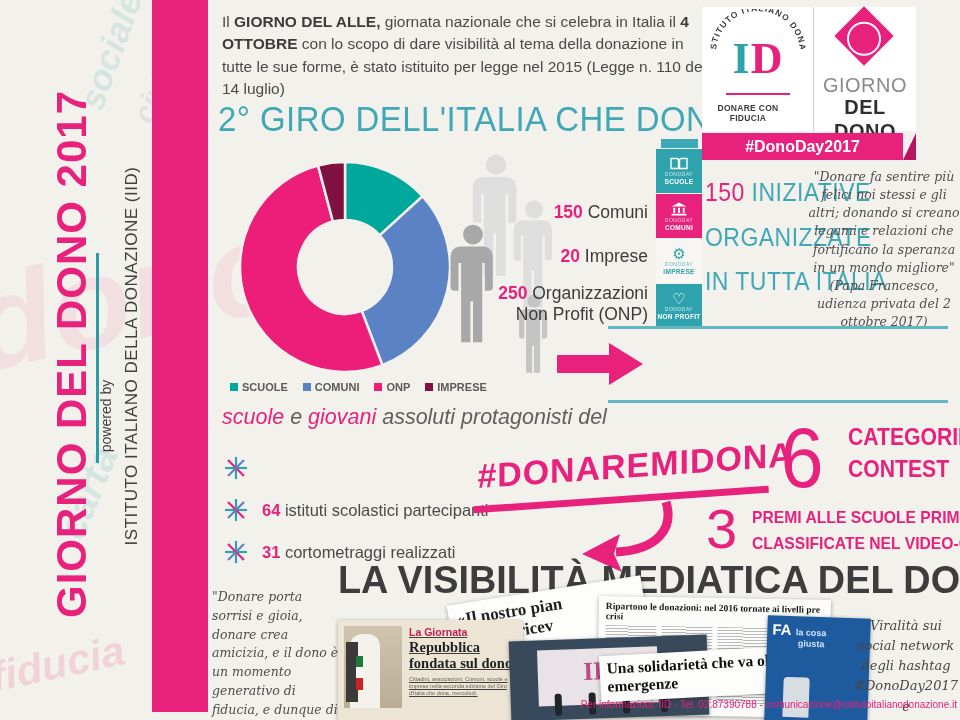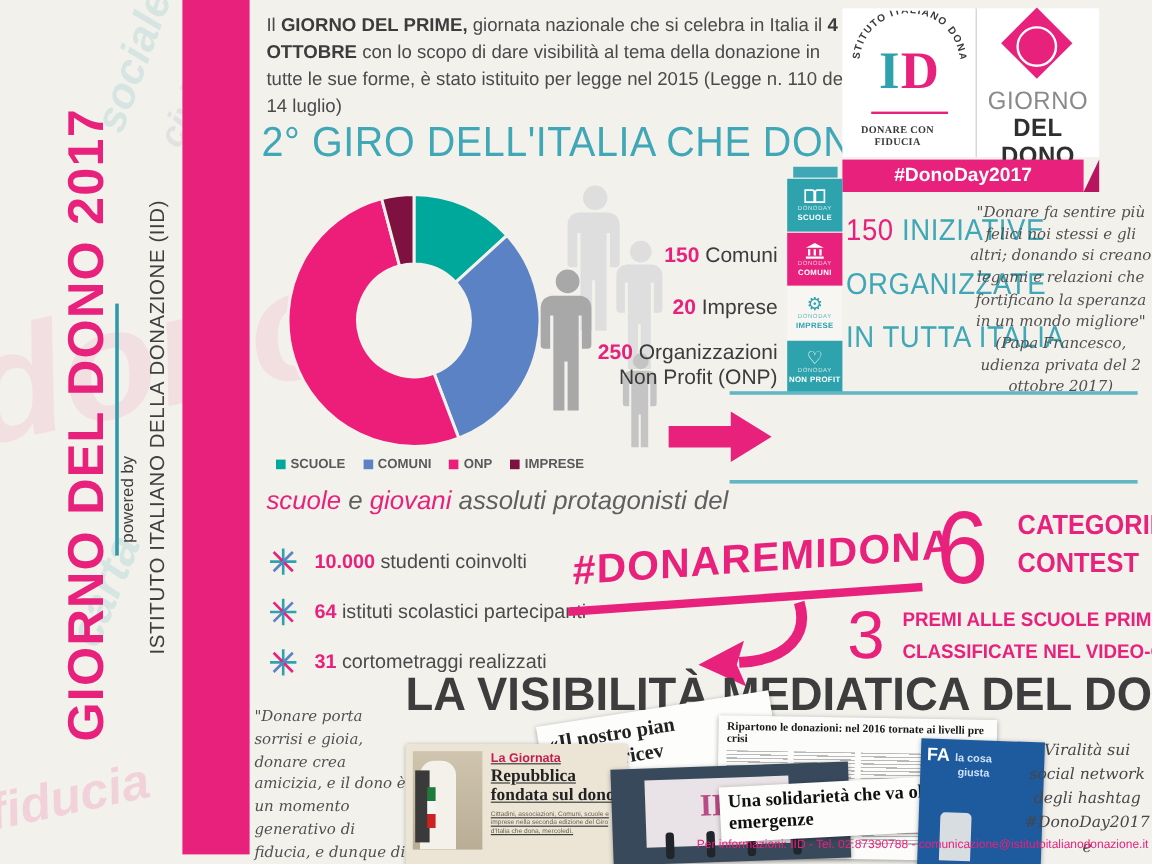--- a/index.html
+++ b/index.html
@@ -25,21 +25,21 @@
   .heading-accent{left:661px;top:139px;width:37px;height:9px;background:#3fa7b6;}
   
   .logo-card{left:702px;top:7px;width:214px;height:124px;background:#ffffff;display:flex;}
   .logo-left{width:112px;height:100%;position:relative;}
   .logo-right{width:102px;height:100%;position:relative;border-left:1px solid #cfcfcf;}
   .logo-id{position:absolute;left:0;top:26px;width:112px;text-align:center;font-size:44px;font-weight:800;
     font-family:"Liberation Serif",serif;letter-spacing:1px;}
   .logo-id .i{color:#2fa3ad;} .logo-id .d{color:#e8217c;}
   .logo-rule{position:absolute;left:24px;top:86px;width:64px;height:2px;background:#e8217c;}
   .logo-tag{position:absolute;left:0;top:96px;width:92px;text-align:center;font-size:8.5px;font-weight:700;
-    font-family:Liberation Serif, serif;color:#3a3a3a;letter-spacing:.3px;}
+    font-family:Liberation Sans, sans-serif;color:#3a3a3a;letter-spacing:.3px;}
   .diamond{position:absolute;left:29px;top:8px;width:42px;height:42px;background:#e8217c;transform:rotate(45deg);}
   .diamond-inner{position:absolute;left:6px;top:6px;width:30px;height:30px;border:2.5px solid #fff;border-radius:50%;}
   .logo-giorno{position:absolute;left:0;top:66px;width:102px;text-align:center;font-size:21px;color:#8a8a8a;
     letter-spacing:.5px;transform:scaleX(.95);}
   .logo-deldono{position:absolute;left:0;top:88px;width:102px;text-align:center;font-size:21px;color:#2f2f2f;
     font-weight:700;letter-spacing:.5px;transform:scaleX(.95);}
   .banner{left:702px;top:133px;width:201px;height:27px;background:#e8217c;color:#fff;font-weight:800;
     font-size:16px;text-align:center;line-height:27px;}
   .banner-fold{left:903px;top:133px;border-style:solid;border-width:0 0 27px 13px;
     border-color:transparent transparent #b81560 transparent;width:0;height:0;}
@@ -127,21 +127,21 @@
   <div class="wm" style="left:-10px;top:640px;font-size:42px;color:#e8217c;opacity:.14;transform:rotate(-12deg);">fiducia</div>
   <div class="wm" style="left:120px;top:70px;font-size:30px;color:#9aa7b5;opacity:.2;transform:rotate(-65deg);">civile</div>
 
   <div class="abs side-title">GIORNO DEL DONO 2017</div>
   <div class="abs side-line"></div>
   <div class="abs side-powered">powered by</div>
   <div class="abs side-org">ISTITUTO ITALIANO DELLA DONAZIONE (IID)</div>
   <div class="abs pink-bar"></div>
 
   <div class="abs intro">
-    <span>Il </span><b>GIORNO DEL PRIME,</b><span> giornata nazionale che si celebra in Italia il </span><b>4 OTTOBRE</b><span> con lo scopo di dare visibilità al tema della donazione in tutte le sue forme, è stato istituito per legge nel 2015 (Legge n. 110 del 14 luglio)</span>
+    <span>Il </span><b>GIORNO DEL ALLE,</b><span> giornata nazionale che si celebra in Italia il </span><b>4 OTTOBRE</b><span> con lo scopo di dare visibilità al tema della donazione in tutte le sue forme, è stato istituito per legge nel 2015 (Legge n. 110 del 14 luglio)</span>
   </div>
 
   <div class="abs main-heading">2° GIRO DELL'ITALIA CHE DONA</div>
   <div class="abs heading-accent"></div>
 
   <div class="abs logo-card">
     <div class="logo-left">
       <svg width="112" height="40" style="position:absolute;left:0;top:2px;">
         <defs>
             <path id="arcp" d="M14,44 A42,42 0 0,1 98,44"></path>
@@ -260,21 +260,20 @@
 
   <div class="bullet" style="top:456px;">
     <svg width="24" height="24" viewBox="0 0 24 24">
         <g stroke-width="2.2">
           <line x1="12" y1="1" x2="12" y2="23" stroke="#2fa3ad"></line>
           <line x1="1" y1="12" x2="23" y2="12" stroke="#2fa3ad"></line>
           <line x1="4" y1="4" x2="20" y2="20" stroke="#e8217c"></line>
           <line x1="20" y1="4" x2="4" y2="20" stroke="#5b82c4"></line>
         </g>
       </svg>
-    <div><span class="num">10.000</span><span> studenti coinvolti</span></div>
   </div>
   <div class="bullet" style="top:498px;">
     <svg width="24" height="24" viewBox="0 0 24 24">
         <g stroke-width="2.2">
           <line x1="12" y1="1" x2="12" y2="23" stroke="#2fa3ad"></line>
           <line x1="1" y1="12" x2="23" y2="12" stroke="#2fa3ad"></line>
           <line x1="4" y1="4" x2="20" y2="20" stroke="#e8217c"></line>
           <line x1="20" y1="4" x2="4" y2="20" stroke="#5b82c4"></line>
         </g>
       </svg>

